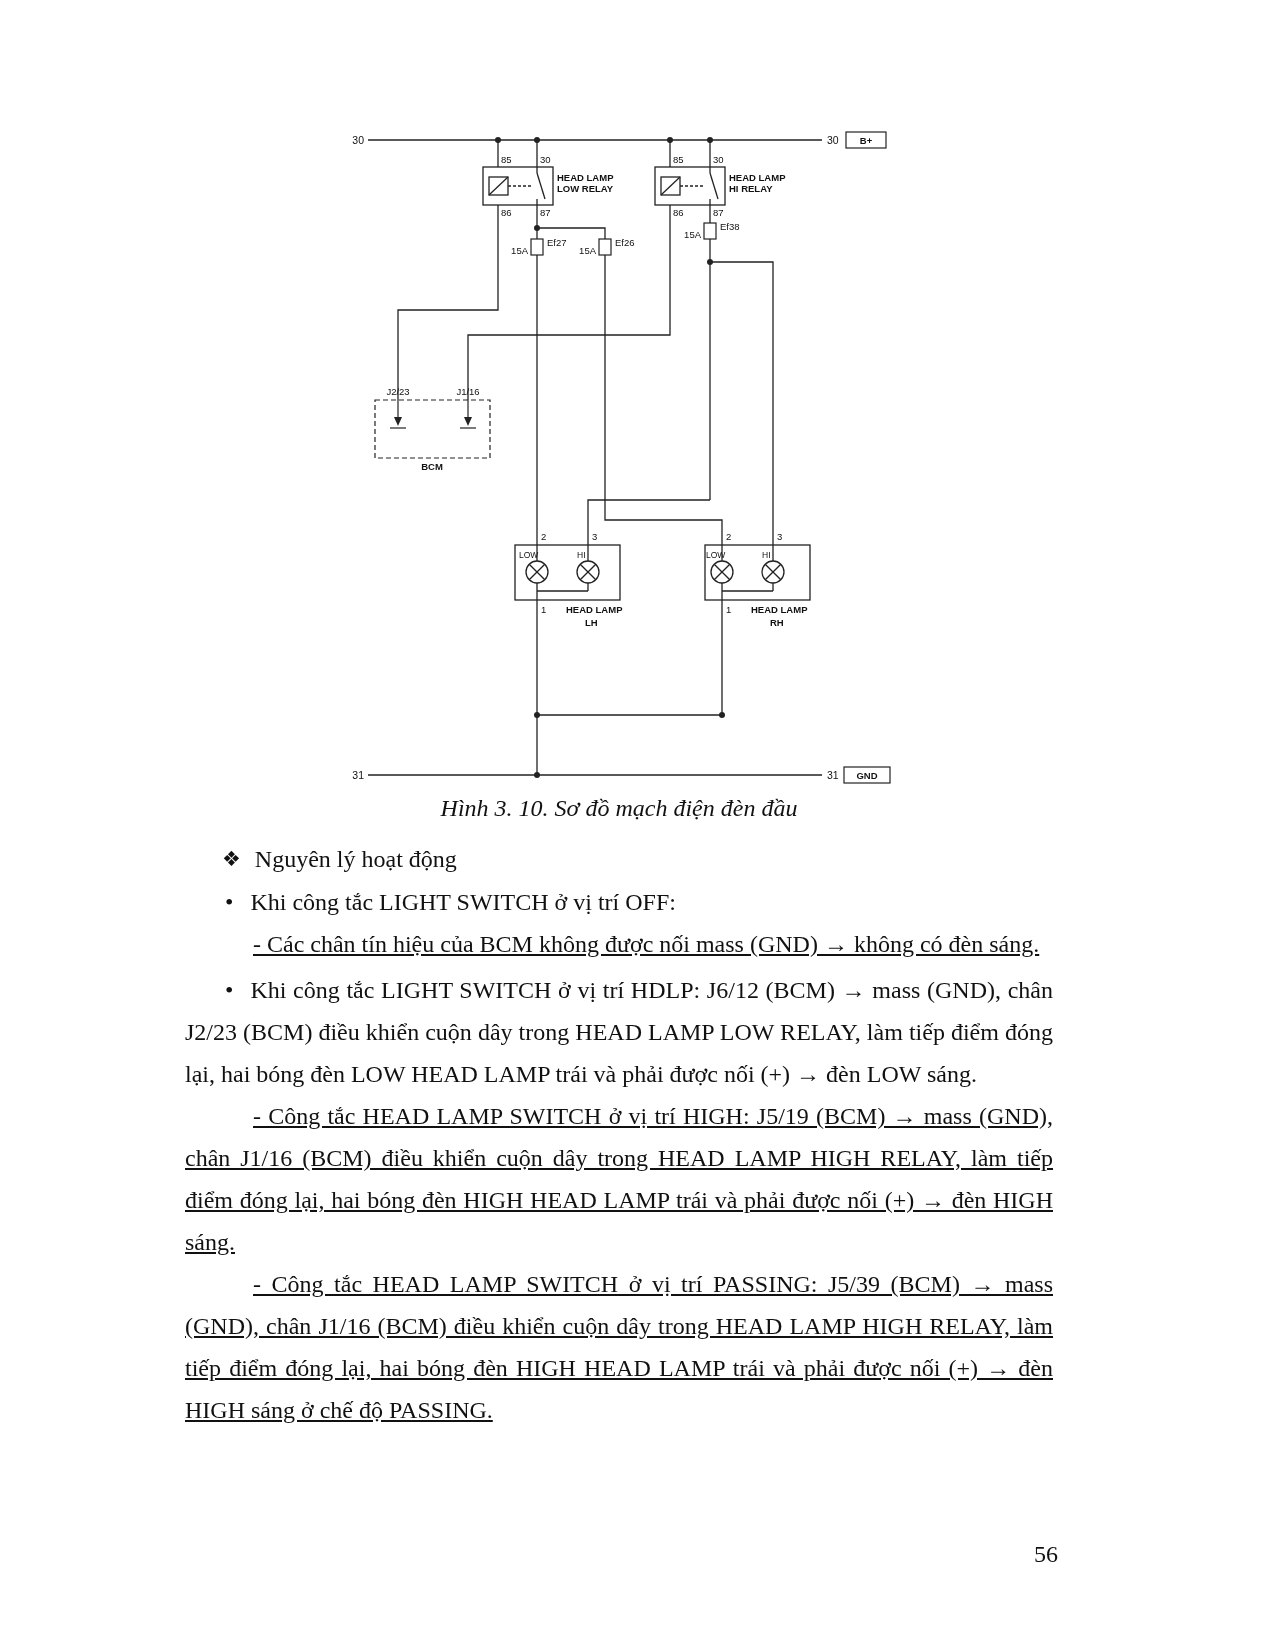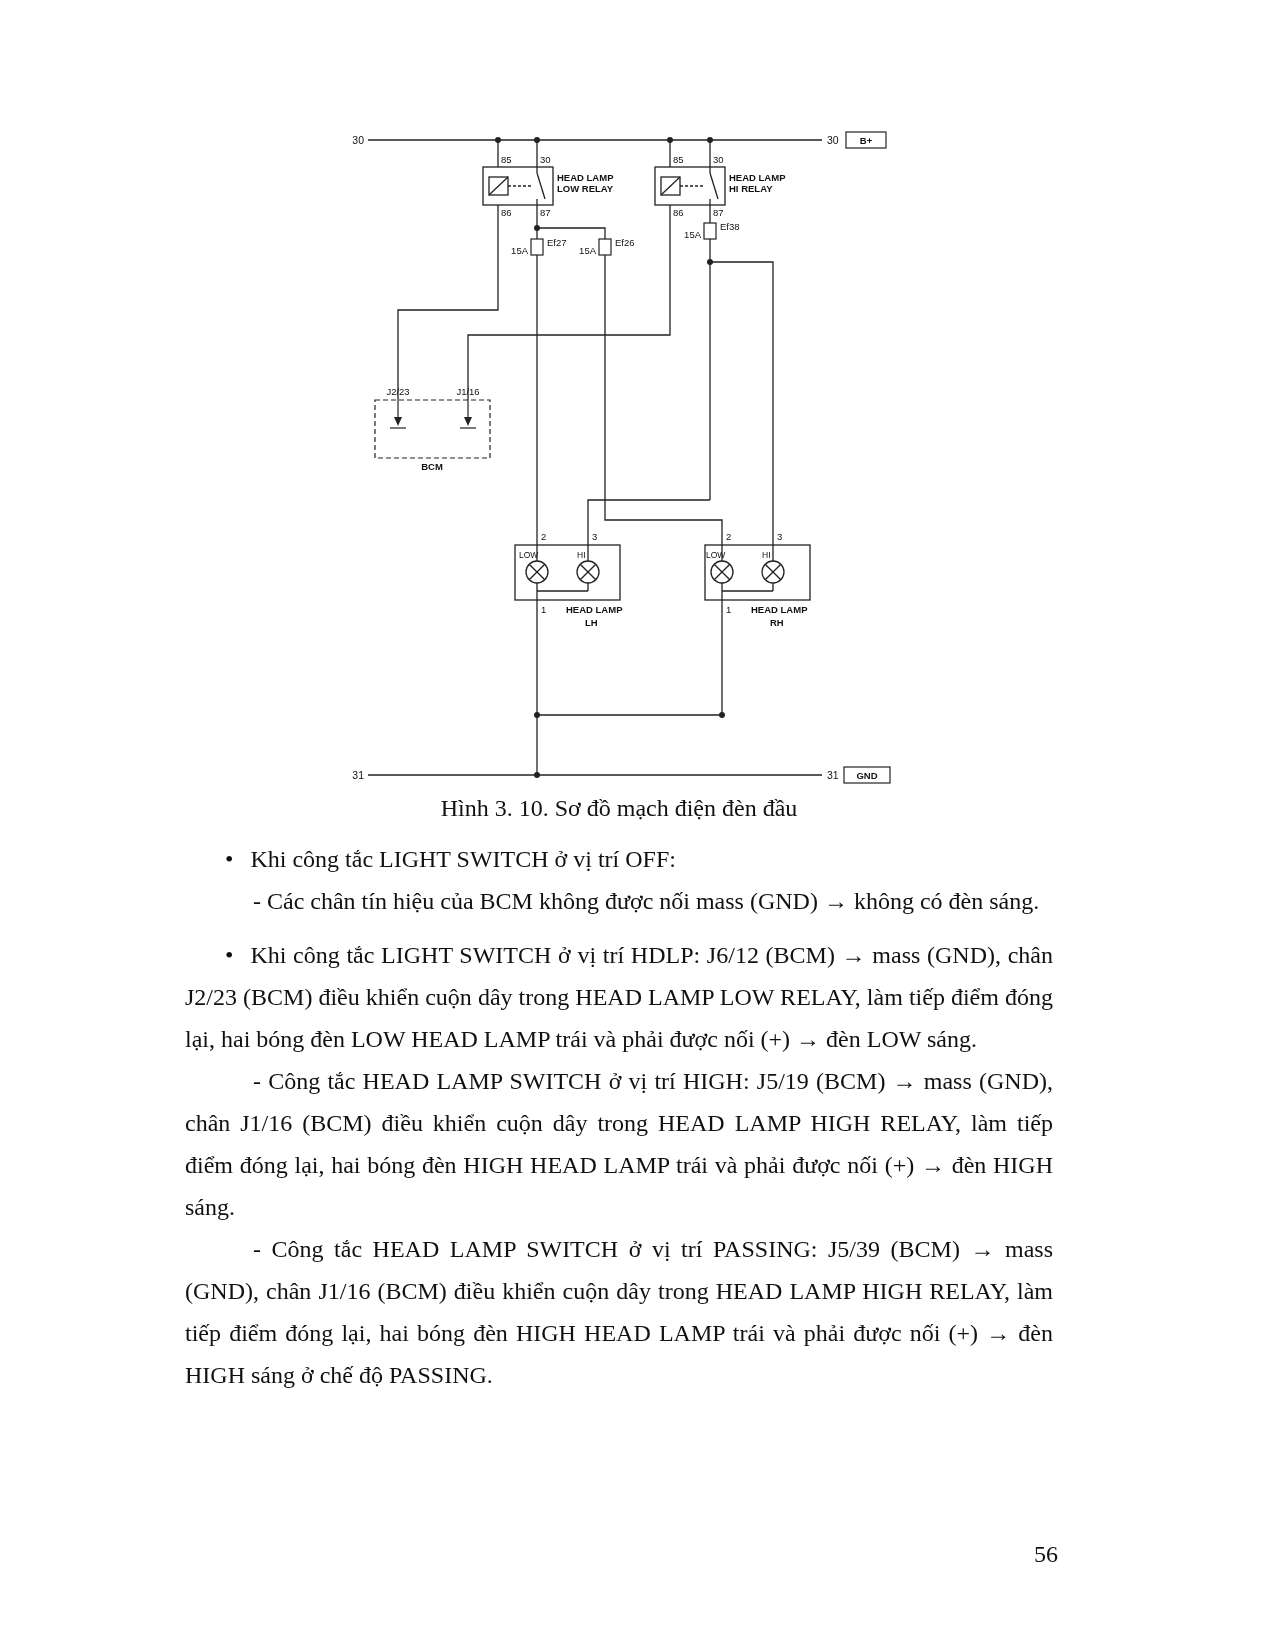--- a/index.html
+++ b/index.html
@@ -16,35 +16,35 @@
   .diagram text { font-family:"Liberation Sans", sans-serif; fill:#111; font-size:9.5px; }
   .diagram text.sm { font-size:8.5px; }
   .diagram text.lg { font-size:10.5px; }
   .diagram text.b { font-weight:bold; }
   .diagram text.end { text-anchor:end; }
   .diagram text.mid { text-anchor:middle; }
 
   
   .caption {
     position:absolute; top:793px; left:185px; width:868px;
-    text-align:center; font-size:24px; line-height:30px;
+    text-align:center; font-style:italic; font-size:24px; line-height:30px;
   }
 
   
   .content {
     position:absolute; top:838px; left:185px; width:868px;
     font-size:24px; line-height:42px;
   }
   .heading { padding-left:37px; }
   .heading .marker { display:inline-block; margin-right:14px; font-size:21px; transform:translateY(-1px); }
   .para { text-align:justify; }
   .para.bullet { text-indent:40px; }
   .para.bullet .marker { margin-right:17px; }
-  .para.dash { text-indent:68px; }
-  .para.sp { margin-top:12px; }
+  .para.dash { text-indent:68px;text-decoration:underline; }
+  .para.sp { margin-top:4px; }
 
   .page-number {
     position:absolute; top:1539px; left:1034px;
     font-size:24px; line-height:30px;
   }
 </style>
 </head>
 <body>
 
 <div class="page">
@@ -205,20 +205,23 @@
     <text class="sm" x="706" y="558">LOW</text>
     <text class="sm" x="762" y="558">HI</text>
     <text x="726" y="613">1</text>
     <text class="b" x="751" y="613">HEAD LAMP</text>
     <text class="b" x="770" y="626">RH</text>
   </svg>
 
   <div class="caption">Hình 3. 10. Sơ đồ mạch điện đèn đầu</div>
 
   <div class="content">
+    <p class="heading">
+      <span class="marker">❖</span><span>Nguyên lý hoạt động</span>
+    </p>
 
     <p class="para bullet">
       <span class="marker">•</span><span>Khi công tắc LIGHT SWITCH ở vị trí OFF:</span>
     </p>
 
     <p class="para dash">
       <span>- Các chân tín hiệu của BCM không được nối mass (GND) → không có đèn sáng.</span>
     </p>
 
     <p class="para bullet sp">

